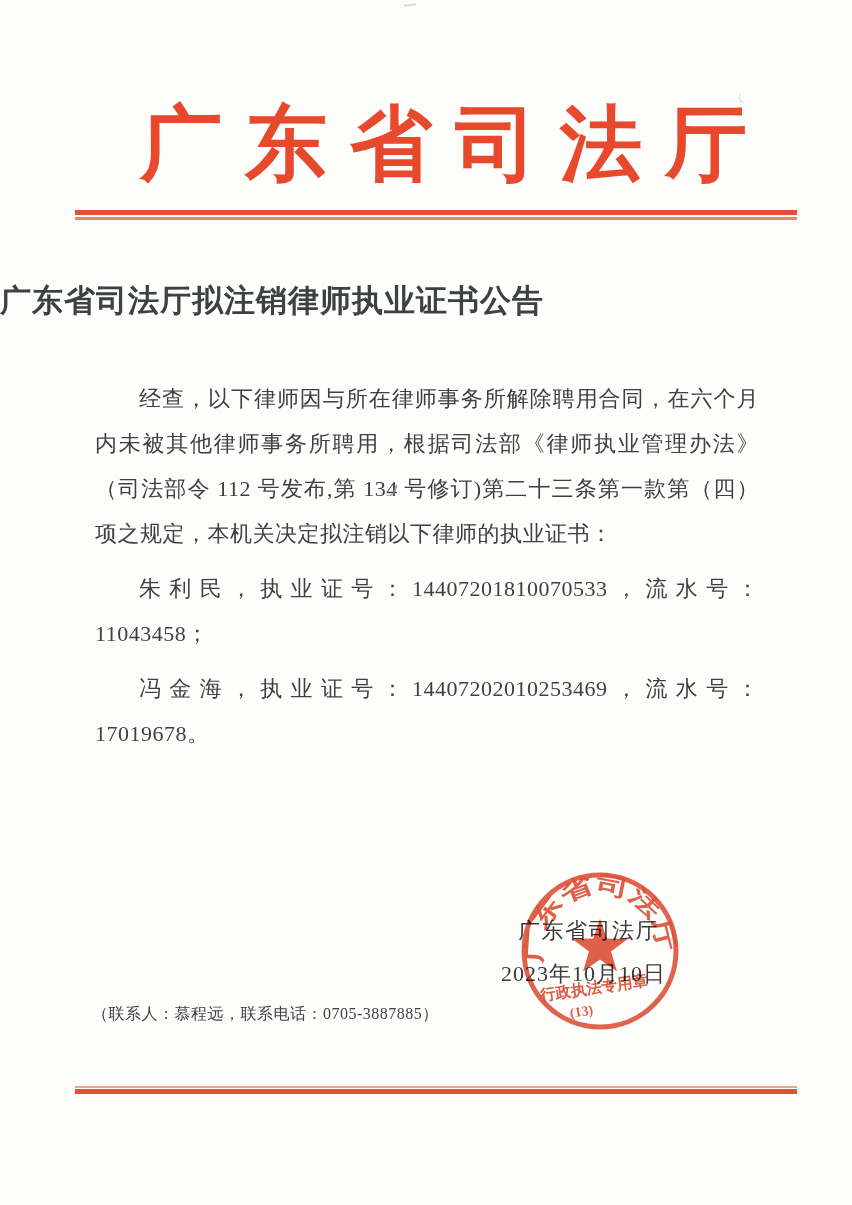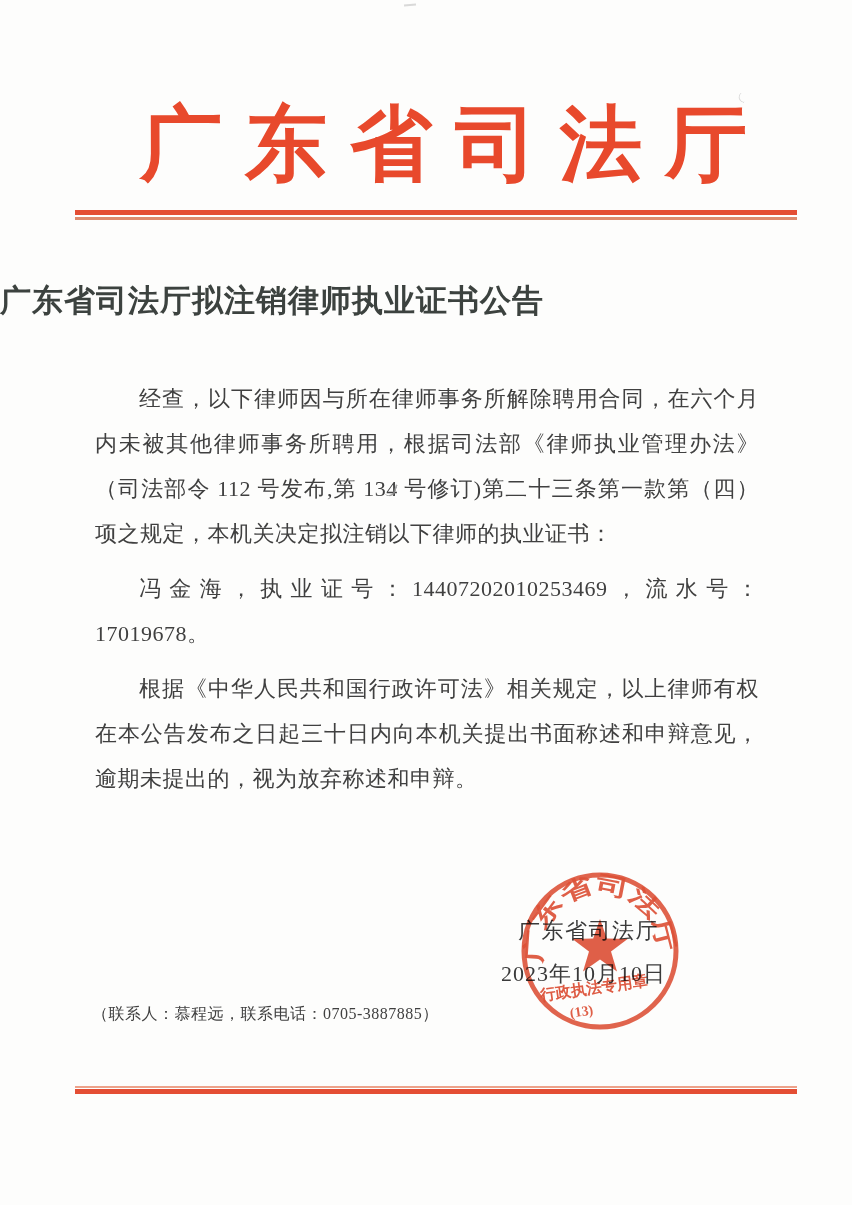--- a/index.html
+++ b/index.html
@@ -94,22 +94,22 @@
   <div class="edge-line"></div>
 
   <div class="letterhead">广东省司法厅</div>
 
   <div class="rule-top"></div>
 
   <h1 class="doc-title">广东省司法厅拟注销律师执业证书公告</h1>
 
   <div class="body-text">
     <p>经查，以下律师因与所在律师事务所解除聘用合同，在六个月内未被其他律师事务所聘用，根据司法部《律师执业管理办法》（司法部令 112 号发布,第 134 号修订)第二十三条第一款第（四）项之规定，本机关决定拟注销以下律师的执业证书：</p>
+    <p>朱利民，执业证号：14407201810070533，流水号：11043458；</p>
     <p>冯金海，执业证号：14407202010253469，流水号：17019678。</p>
-    <p>根据《中华人民共和国行政许可法》相关规定，以上律师有权在本公告发布之日起三十日内向本机关提出书面称述和申辩意见，逾期未提出的，视为放弃称述和申辩。</p>
   </div>
 
   <div class="sig-org">广东省司法厅</div>
 
   <div class="sig-date">2023年10月10日</div>
 
   <div class="contact">（联系人：慕程远，联系电话：0705-3887885）</div>
 
   <div class="squiggle"></div>
 

